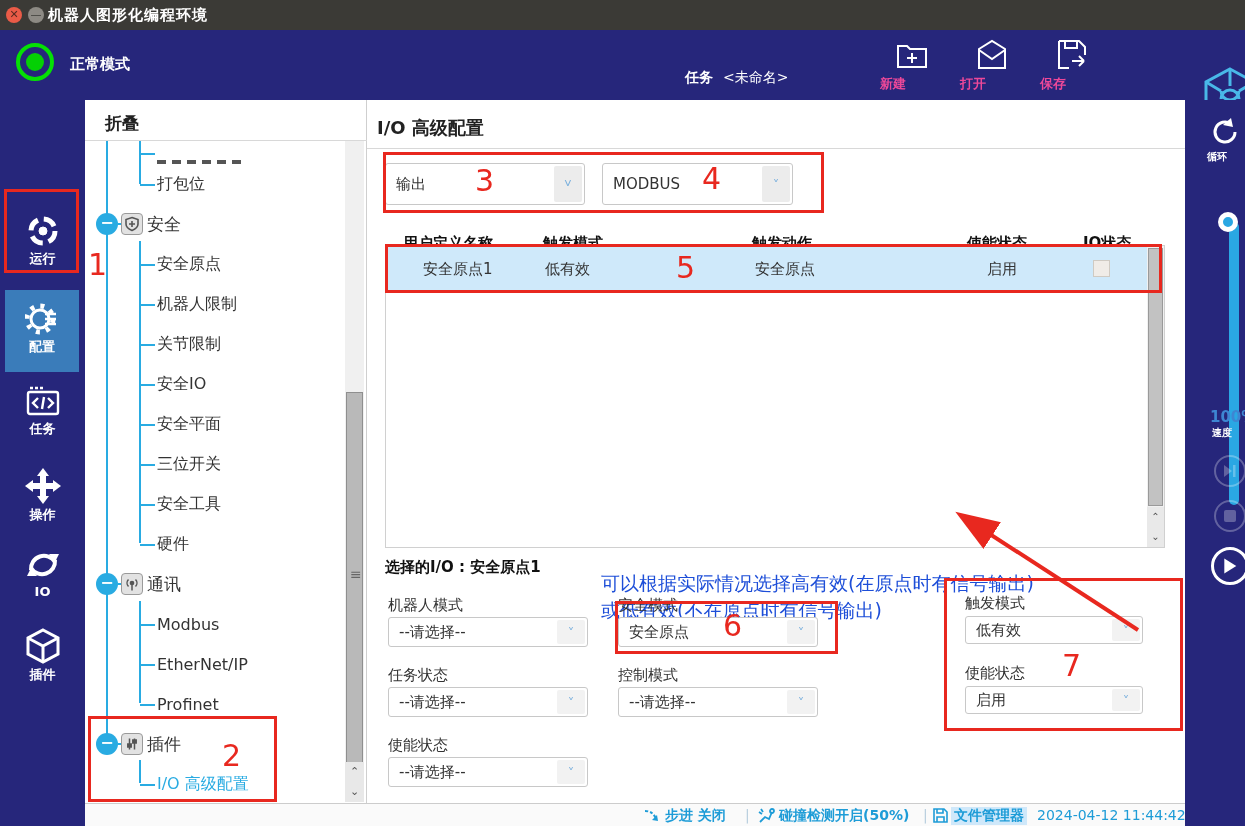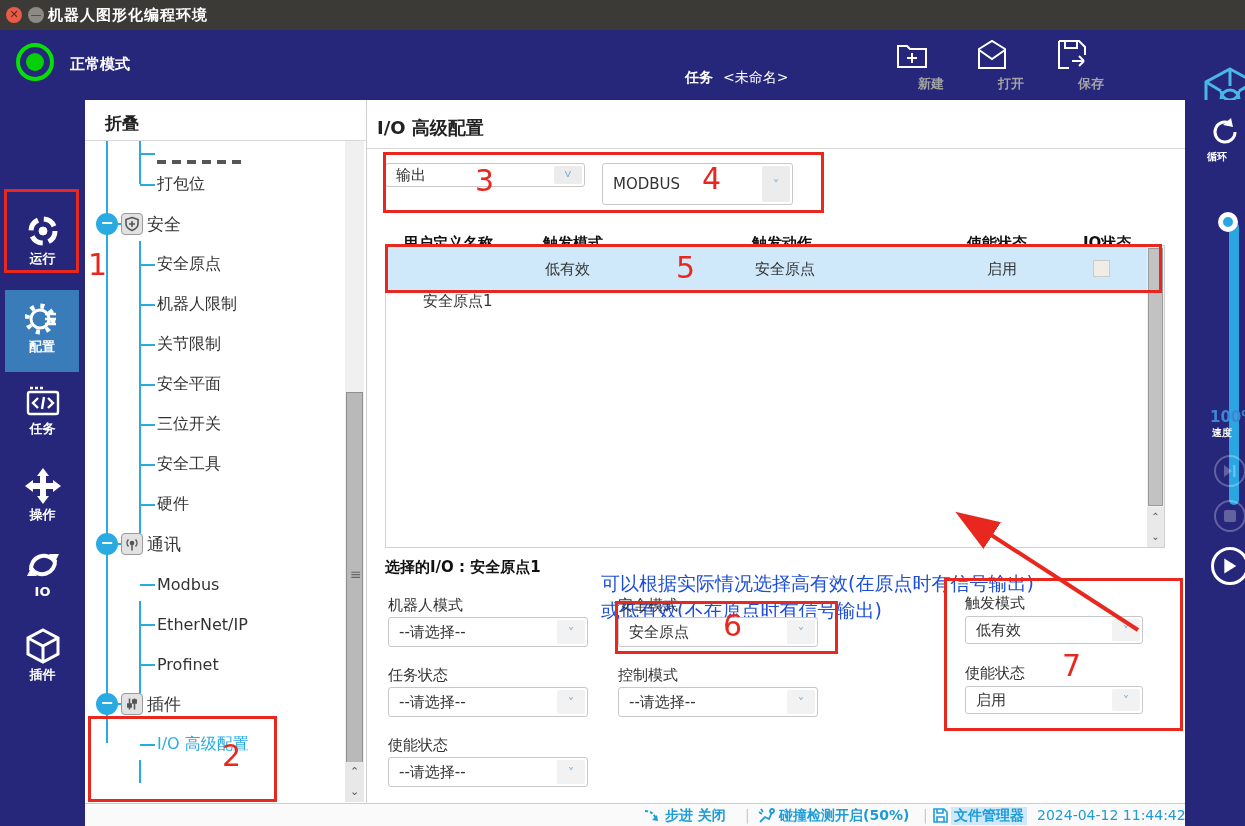--- a/index.html
+++ b/index.html
@@ -14,21 +14,21 @@
   .wbtn.min  { left:28px; background:#8d8a84; color:#3c3b37; }
   .wtitle { position:absolute; left:48px; top:6px; font-size:15px; font-weight:bold; letter-spacing:1px; }
 
   
   .header { position:absolute; left:0; top:30px; width:1245px; height:70px; background:#26267b; color:#fff; }
   .stat-circle { position:absolute; left:16px; top:13px; width:38px; height:38px; border:4px solid #05e005; border-radius:50%; }
   .stat-circle::after { content:""; position:absolute; left:6px; top:6px; width:18px; height:18px; background:#05d005; border-radius:50%; }
   .mode-label { position:absolute; left:70px; top:25px; font-size:15px; font-weight:bold; }
   .kv { position:absolute; font-size:14px; }
   .kv b { font-weight:bold; margin-right:10px; }
-  .toolbtn { position:absolute; top:3px; width:64px; height:64px; text-align:right; color:#a3a3a3; cursor:pointer; }
+  .toolbtn { position:absolute; top:3px; width:64px; height:64px; text-align:left; color:#ec4899; cursor:pointer; }
   .toolbtn svg { display:block; margin:4px auto 2px; }
   .toolbtn .tlabel { font-size:13px; font-weight:bold; }
   .logo { position:absolute; right:-14px; top:36px; }
 
   
   .lsidebar { position:absolute; left:0; top:100px; width:85px; height:726px; background:#26267b; }
   .navitem { position:absolute; left:5px; width:75px; height:58px; text-align:center; color:#fff; cursor:pointer; }
   .navitem svg { display:block; margin:0 auto; }
   .navitem .nlabel { font-size:13px; font-weight:bold; margin-top:2px; }
   .navitem.sel { left:5px; width:74px; height:82px; background:#3a7cba; padding-top:12px; }
@@ -252,20 +252,23 @@
       <div class="titem lvl1">
           <span class="tlab">安全原点</span>
         </div>
       <div class="titem lvl1">
           <span class="tlab">机器人限制</span>
         </div>
       <div class="titem lvl1">
           <span class="tlab">关节限制</span>
         </div>
       <div class="titem lvl1">
+          <span class="tlab">安全IO</span>
+        </div>
+      <div class="titem lvl1">
           <span class="tlab">安全平面</span>
         </div>
       <div class="titem lvl1">
           <span class="tlab">三位开关</span>
         </div>
       <div class="titem lvl1">
           <span class="tlab">安全工具</span>
         </div>
       <div class="titem lvl1">
           <span class="tlab">硬件</span>
@@ -313,38 +316,38 @@
       <div class="tthumb"></div>
       <div class="sbtn" style="top:621px;">⌃</div>
       <div class="sbtn" style="top:641px;">⌄</div>
     </div>
   </div>
 
   <div class="mainpanel">
     <div class="m-title">I/O 高级配置</div>
     <div class="m-div"></div>
 
-    <div class="dd" style="left:18px; top:63px; width:200px; height:24px;font-family:Liberation Mono, monospace;">
+    <div class="dd" style="left:18px; top:63px; width:200px; height:42px;font-family:Liberation Mono, monospace;">
       <span>输出</span>
       <span class="chev">˅</span>
     </div>
     <div class="dd" style="left:235px; top:63px; width:191px; height:42px;">
       <span>MODBUS</span>
       <span class="chev">˅</span>
     </div>
 
     <div class="th" style="left:36px;">用户定义名称</div>
     <div class="th" style="left:176px;">触发模式</div>
     <div class="th" style="left:385px;">触发动作</div>
     <div class="th" style="left:600px;">使能状态</div>
     <div class="th" style="left:716px;">IO状态</div>
 
     <div class="tablebox">
       <div class="trow">
-        <span style="left:36px;margin-top:32px;">安全原点1</span>
+        <span style="left:36px;">安全原点1</span>
         <span style="left:158px;">低有效</span>
         <span style="left:368px;">安全原点</span>
         <span style="left:600px;">启用</span>
         <span class="cbox"></span>
       </div>
       <div class="gscroll">
         <div class="gthumb"></div>
         <div class="gbtn" style="top:261px;">⌃</div>
         <div class="gbtn" style="top:281px;">⌄</div>
       </div>

